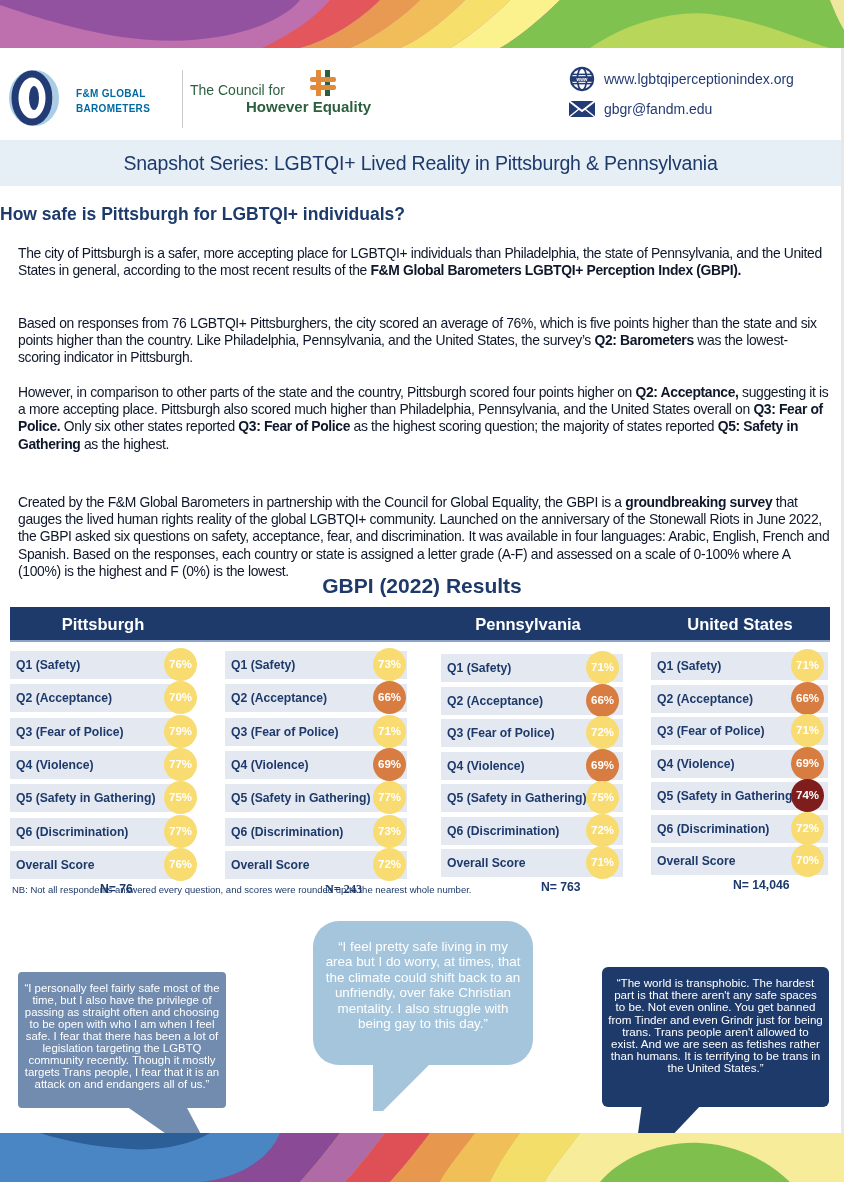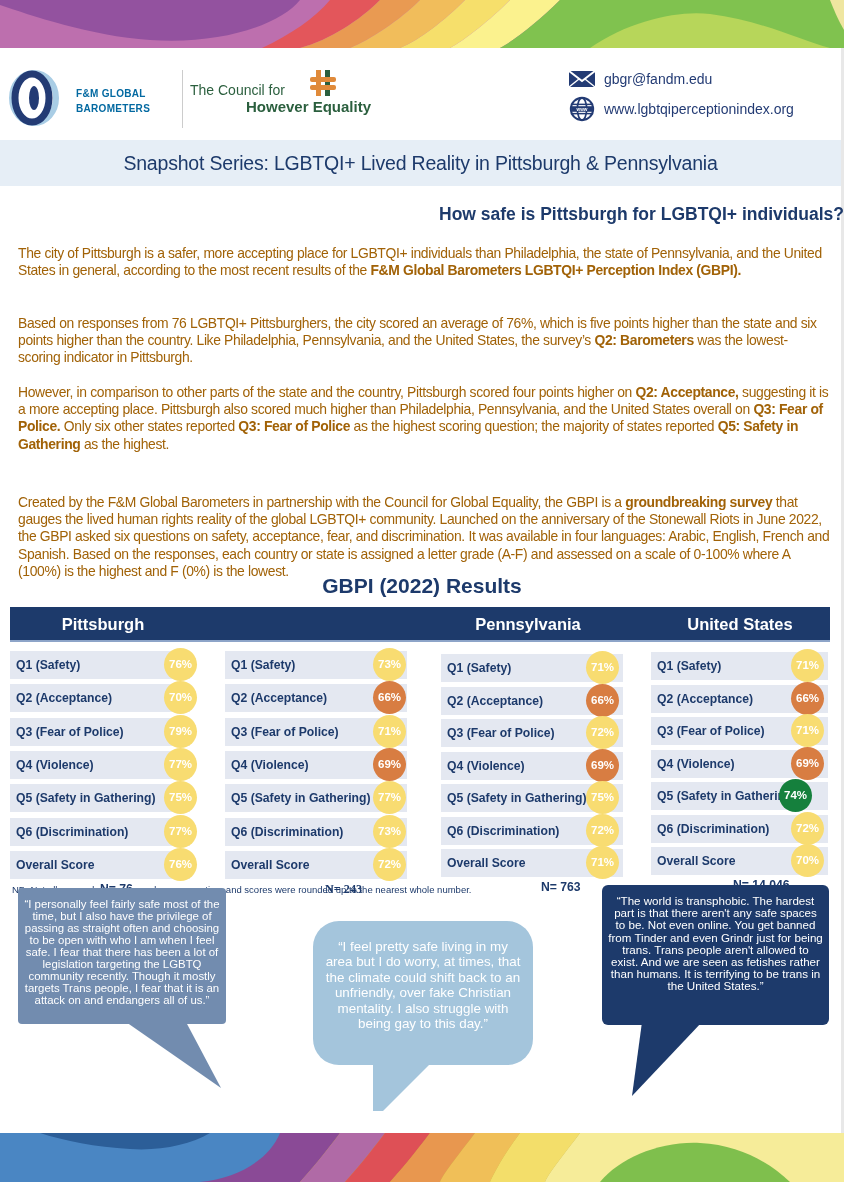--- a/index.html
+++ b/index.html
@@ -23,23 +23,23 @@
   .cge-hash { position: absolute; left: 118px; top: -10px; width: 30px; height: 30px; }
 
   .contact { position: absolute; left: 568px; top: 16px; }
   .contact-row { display: flex; align-items: center; height: 30px; }
   .contact-row svg { width: 28px; height: 26px; margin-right: 8px; }
   .contact-text { font-size: 14px; color: #233b74; }
 
   .title-band { position: absolute; top: 140px; left: 0; width: 841px; height: 46px; background: #e6eef6; display: flex; align-items: center; justify-content: center; }
   .title-band h1 { font-size: 19.5px; font-weight: normal; color: #1d3a6b; letter-spacing: -0.2px; }
 
-  .subtitle { position: absolute; top: 204px; left: 0; width: 844px; text-align: right; font-size: 17.5px; font-weight: bold; color: #1d3a6b; }
-
-  .body-text { position: absolute; left: 18px; width: 812px; font-size: 13.9px; line-height: 17.2px; color: #a16207; letter-spacing: -0.35px; }
+  .subtitle { position: absolute; top: 204px; left: 0; width: 844px; text-align: left; font-size: 17.5px; font-weight: bold; color: #1d3a6b; }
+
+  .body-text { position: absolute; left: 18px; width: 812px; font-size: 13.9px; line-height: 17.2px; color: #0f172a; letter-spacing: -0.35px; }
   .body-text b { font-weight: bold; }
   .p1 { top: 245px; }
   .p2 { top: 315px; }
   .p3 { top: 384px; }
   .p4 { top: 494px; }
 
   .results-title { position: absolute; top: 574px; left: 0; width: 844px; text-align: center; font-size: 21px; font-weight: bold; color: #1d3a6b; }
 
   .table-head { position: absolute; top: 607px; left: 10px; width: 820px; height: 35px; background: #1d3a6b; border-bottom: 2px solid #8da4c8; }
   .col-head { position: absolute; top: 0; height: 19px; line-height: 34px; color: #fff; font-weight: bold; font-size: 16.5px; text-align: center; }
@@ -52,29 +52,29 @@
   .score.hi { background: #f8dc71; }
   .score.lo { background: #d87d42; }
 
   .footnote { position: absolute; top: 884px; left: 12px; font-size: 9.5px; color: #1d3a6b; }
 
   .bubble { position: absolute; color: #fff; text-align: center; font-size: 11.4px; line-height: 12px; }
   .bubble-body { position: absolute; left: 0; top: 0; width: 100%; height: 100%; }
   .bubble-text { position: absolute; left: 0; width: 100%; padding: 0 6px; }
   .tail { position: absolute; }
 
-  .b1 { left: 18px; top: 888px; width: 208px; height: 136px; }
+  .b1 { left: 18px; top: 972px; width: 208px; height: 136px; }
   .b1 .bubble-body { background: #728caf; border-radius: 4px; }
   .b1 .bubble-text { top: 10px; }
 
   .b2 { left: 313px; top: 921px; width: 220px; height: 144px; }
   .b2 .bubble-body { background: #a4c5dc; border-radius: 26px; }
   .b2 .bubble-text { top: 18px; font-size: 13.4px; line-height: 15.4px; padding: 0 10px; }
 
-  .b3 { left: 602px; top: 885px; width: 227px; height: 140px; }
+  .b3 { left: 602px; top: 967px; width: 227px; height: 140px; }
   .b3 .bubble-body { background: #1d3a6b; border-radius: 6px; }
   .b3 .bubble-text { top: 10px; font-size: 11.6px; line-height: 12.2px; }
 </style>
 </head>
 <body>
 
 <div class="banner banner-top">
   <svg viewBox="0 0 844 48" preserveAspectRatio="none">
     <rect x="0" y="0" width="844" height="48" fill="#bd6fae"></rect>
     <path d="M0,0 L300,0 C280,25 220,45 150,40 C90,36 30,15 0,5 Z" fill="#93529f"></path>
@@ -108,39 +108,39 @@
       <rect x="17" y="2" width="5" height="26" fill="#2b5f3e"></rect>
       <rect x="2" y="9" width="26" height="5" rx="2" fill="#e08a3a"></rect>
       <rect x="2" y="17" width="26" height="5" rx="2" fill="#e08a3a"></rect>
     </svg>
     <span class="logo-cge-line1">The Council for</span>
     <span class="logo-cge-line2">However Equality</span>
   </div>
 
   <div class="contact">
     <div class="contact-row">
-      <svg viewBox="0 0 28 22">
-        <rect x="1" y="3" width="26" height="16" fill="#233b74"></rect>
-        <polyline points="1,3 14,13 27,3" fill="none" stroke="#fff" stroke-width="2"></polyline>
-        <polyline points="1,19 11,11" fill="none" stroke="#fff" stroke-width="1.5"></polyline>
-        <polyline points="27,19 17,11" fill="none" stroke="#fff" stroke-width="1.5"></polyline>
-      </svg>
-      <span class="contact-text">gbgr@fandm.edu</span>
-    </div>
-    <div class="contact-row">
       <svg viewBox="0 0 28 28">
         <circle cx="14" cy="14" r="12" fill="none" stroke="#233b74" stroke-width="2.2"></circle>
         <ellipse cx="14" cy="14" rx="5" ry="12" fill="none" stroke="#233b74" stroke-width="1.8"></ellipse>
         <line x1="2" y1="9" x2="26" y2="9" stroke="#233b74" stroke-width="1.6"></line>
         <line x1="2" y1="19" x2="26" y2="19" stroke="#233b74" stroke-width="1.6"></line>
         <rect x="3" y="11" width="22" height="6" fill="#233b74"></rect>
         <text x="14" y="16" font-size="5" fill="#fff" text-anchor="middle" font-family="Liberation Sans, sans-serif" font-weight="bold">www</text>
       </svg>
       <span class="contact-text">www.lgbtqiperceptionindex.org</span>
     </div>
+    <div class="contact-row">
+      <svg viewBox="0 0 28 22">
+        <rect x="1" y="3" width="26" height="16" fill="#233b74"></rect>
+        <polyline points="1,3 14,13 27,3" fill="none" stroke="#fff" stroke-width="2"></polyline>
+        <polyline points="1,19 11,11" fill="none" stroke="#fff" stroke-width="1.5"></polyline>
+        <polyline points="27,19 17,11" fill="none" stroke="#fff" stroke-width="1.5"></polyline>
+      </svg>
+      <span class="contact-text">gbgr@fandm.edu</span>
+    </div>
   </div>
 </div>
 
 <div class="title-band">
   <h1>Snapshot Series: LGBTQI+ Lived Reality in Pittsburgh &amp; Pennsylvania</h1>
 </div>
 
 <div class="subtitle">How safe is Pittsburgh for LGBTQI+ individuals?</div>
 
 <p class="body-text p1"><span>The city of Pittsburgh is a safer, more accepting place for LGBTQI+ individuals than Philadelphia, the state of Pennsylvania, and the United States in general, according to the most recent results of the </span><b>F&amp;M Global Barometers LGBTQI+ Perception Index (GBPI).</b></p>
@@ -263,21 +263,21 @@
       <div class="row" style="top: 65px; width: 177px;">
         <span class="row-label">Q3 (Fear of Police)</span>
         <span class="score hi" style="left: 140px; background: rgb(248, 220, 113);">71%</span>
       </div>
       <div class="row" style="top: 97.5px; width: 177px;">
         <span class="row-label">Q4 (Violence)</span>
         <span class="score lo" style="left: 140px; background: rgb(216, 125, 66);">69%</span>
       </div>
       <div class="row" style="top: 130px; width: 177px;">
         <span class="row-label">Q5 (Safety in Gathering)</span>
-        <span class="score hi" style="left: 128px; background: #15803d;">74%</span>
+        <span class="score hi" style="left: 140px; background: #7f1d1d;">74%</span>
       </div>
       <div class="row" style="top: 162.5px; width: 177px;">
         <span class="row-label">Q6 (Discrimination)</span>
         <span class="score hi" style="left: 140px; background: rgb(248, 220, 113);">72%</span>
       </div>
       <div class="row" style="top: 195px; width: 177px;">
         <span class="row-label">Overall Score</span>
         <span class="row-n" style="left: 82px;">N= 14,046</span>
         <span class="score hi" style="left: 140px; background: rgb(248, 220, 113);">70%</span>
       </div>

